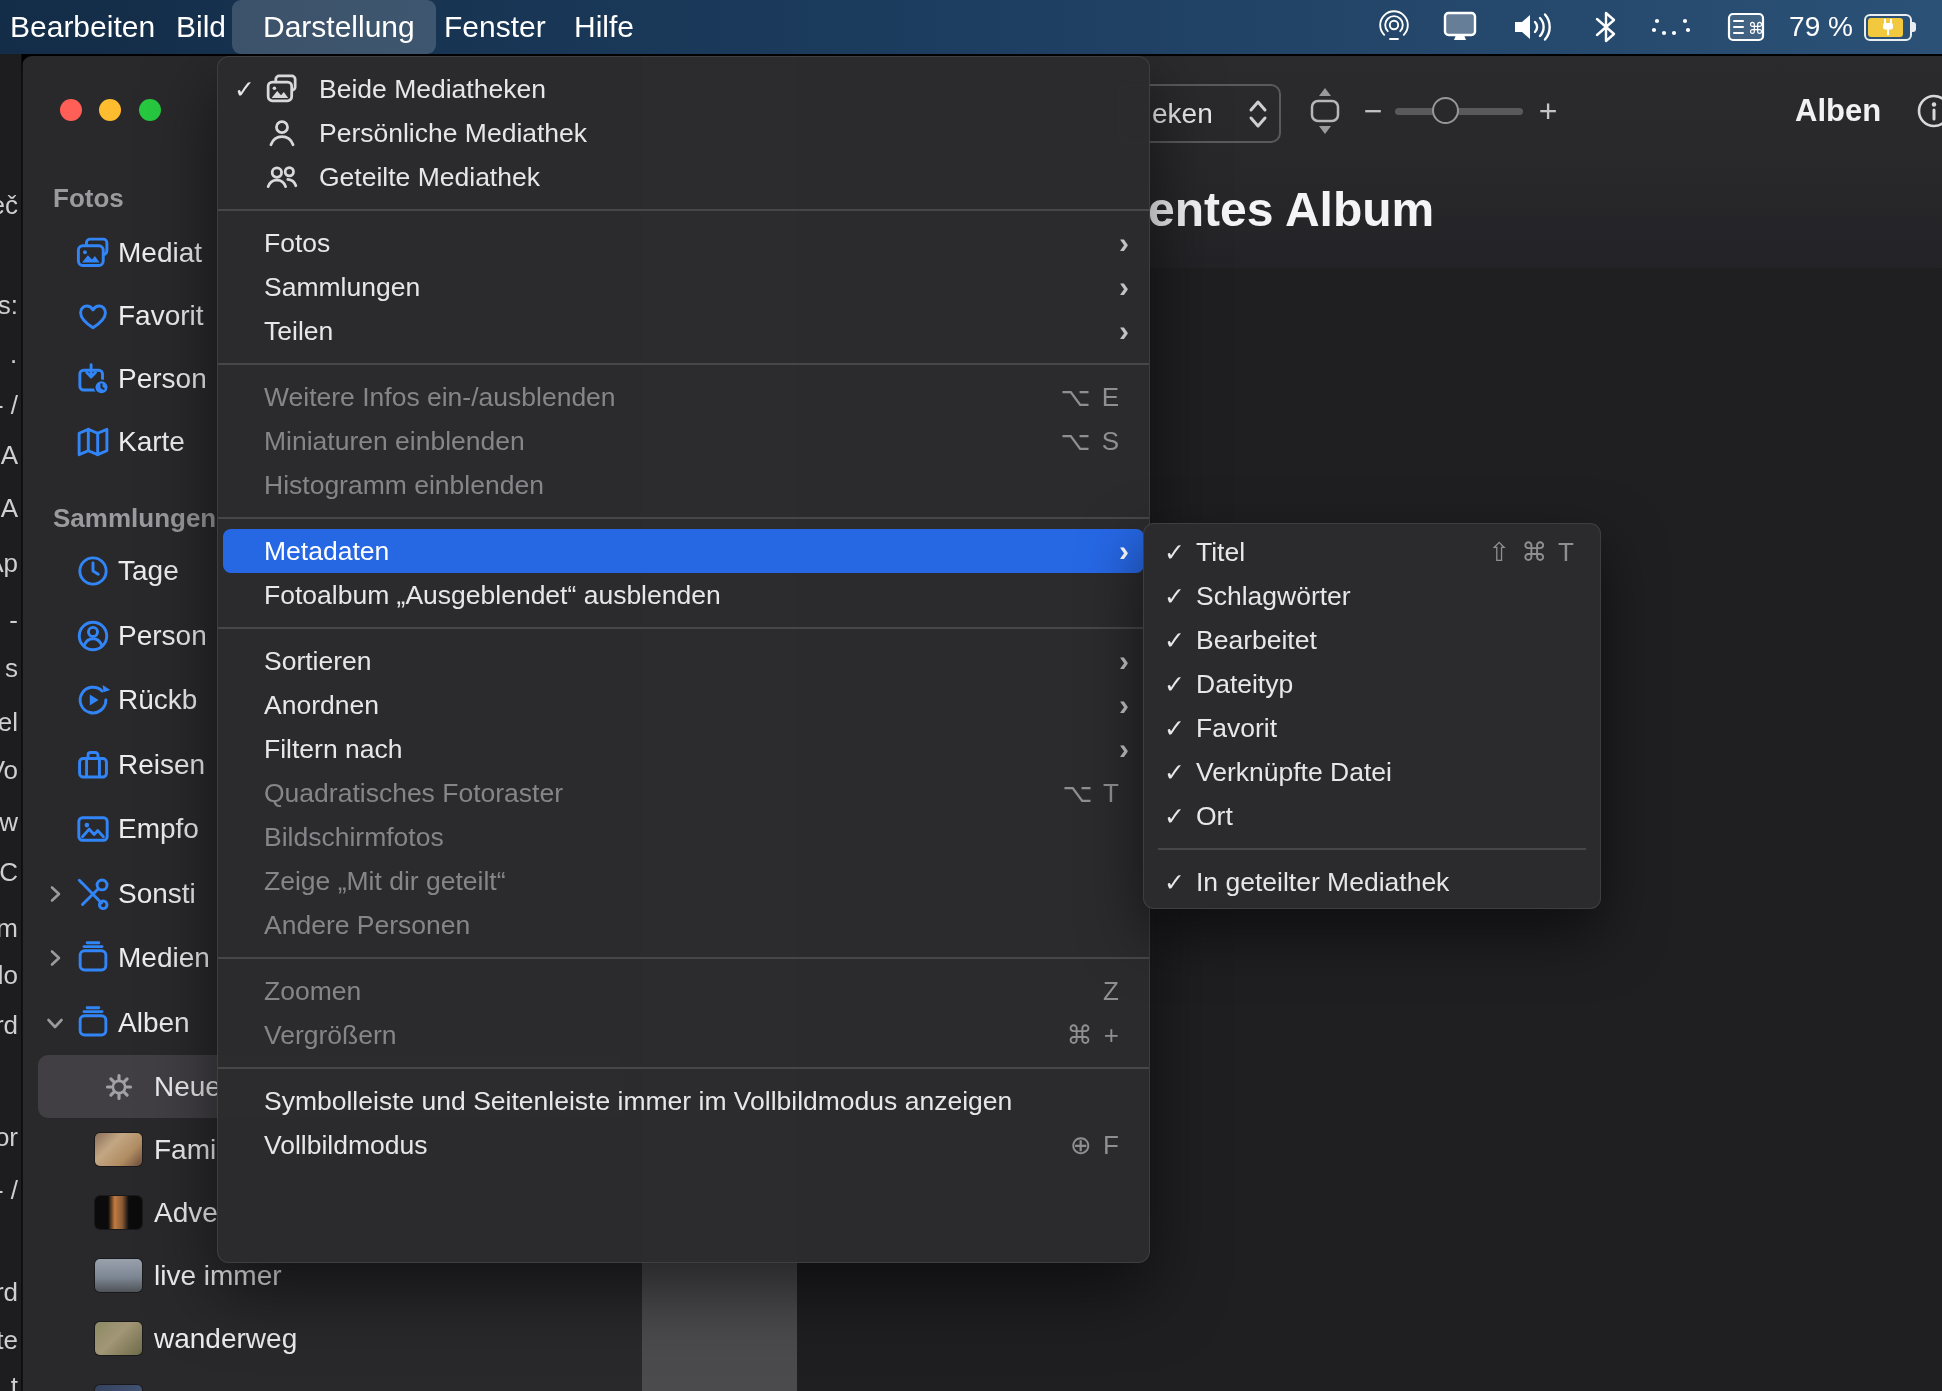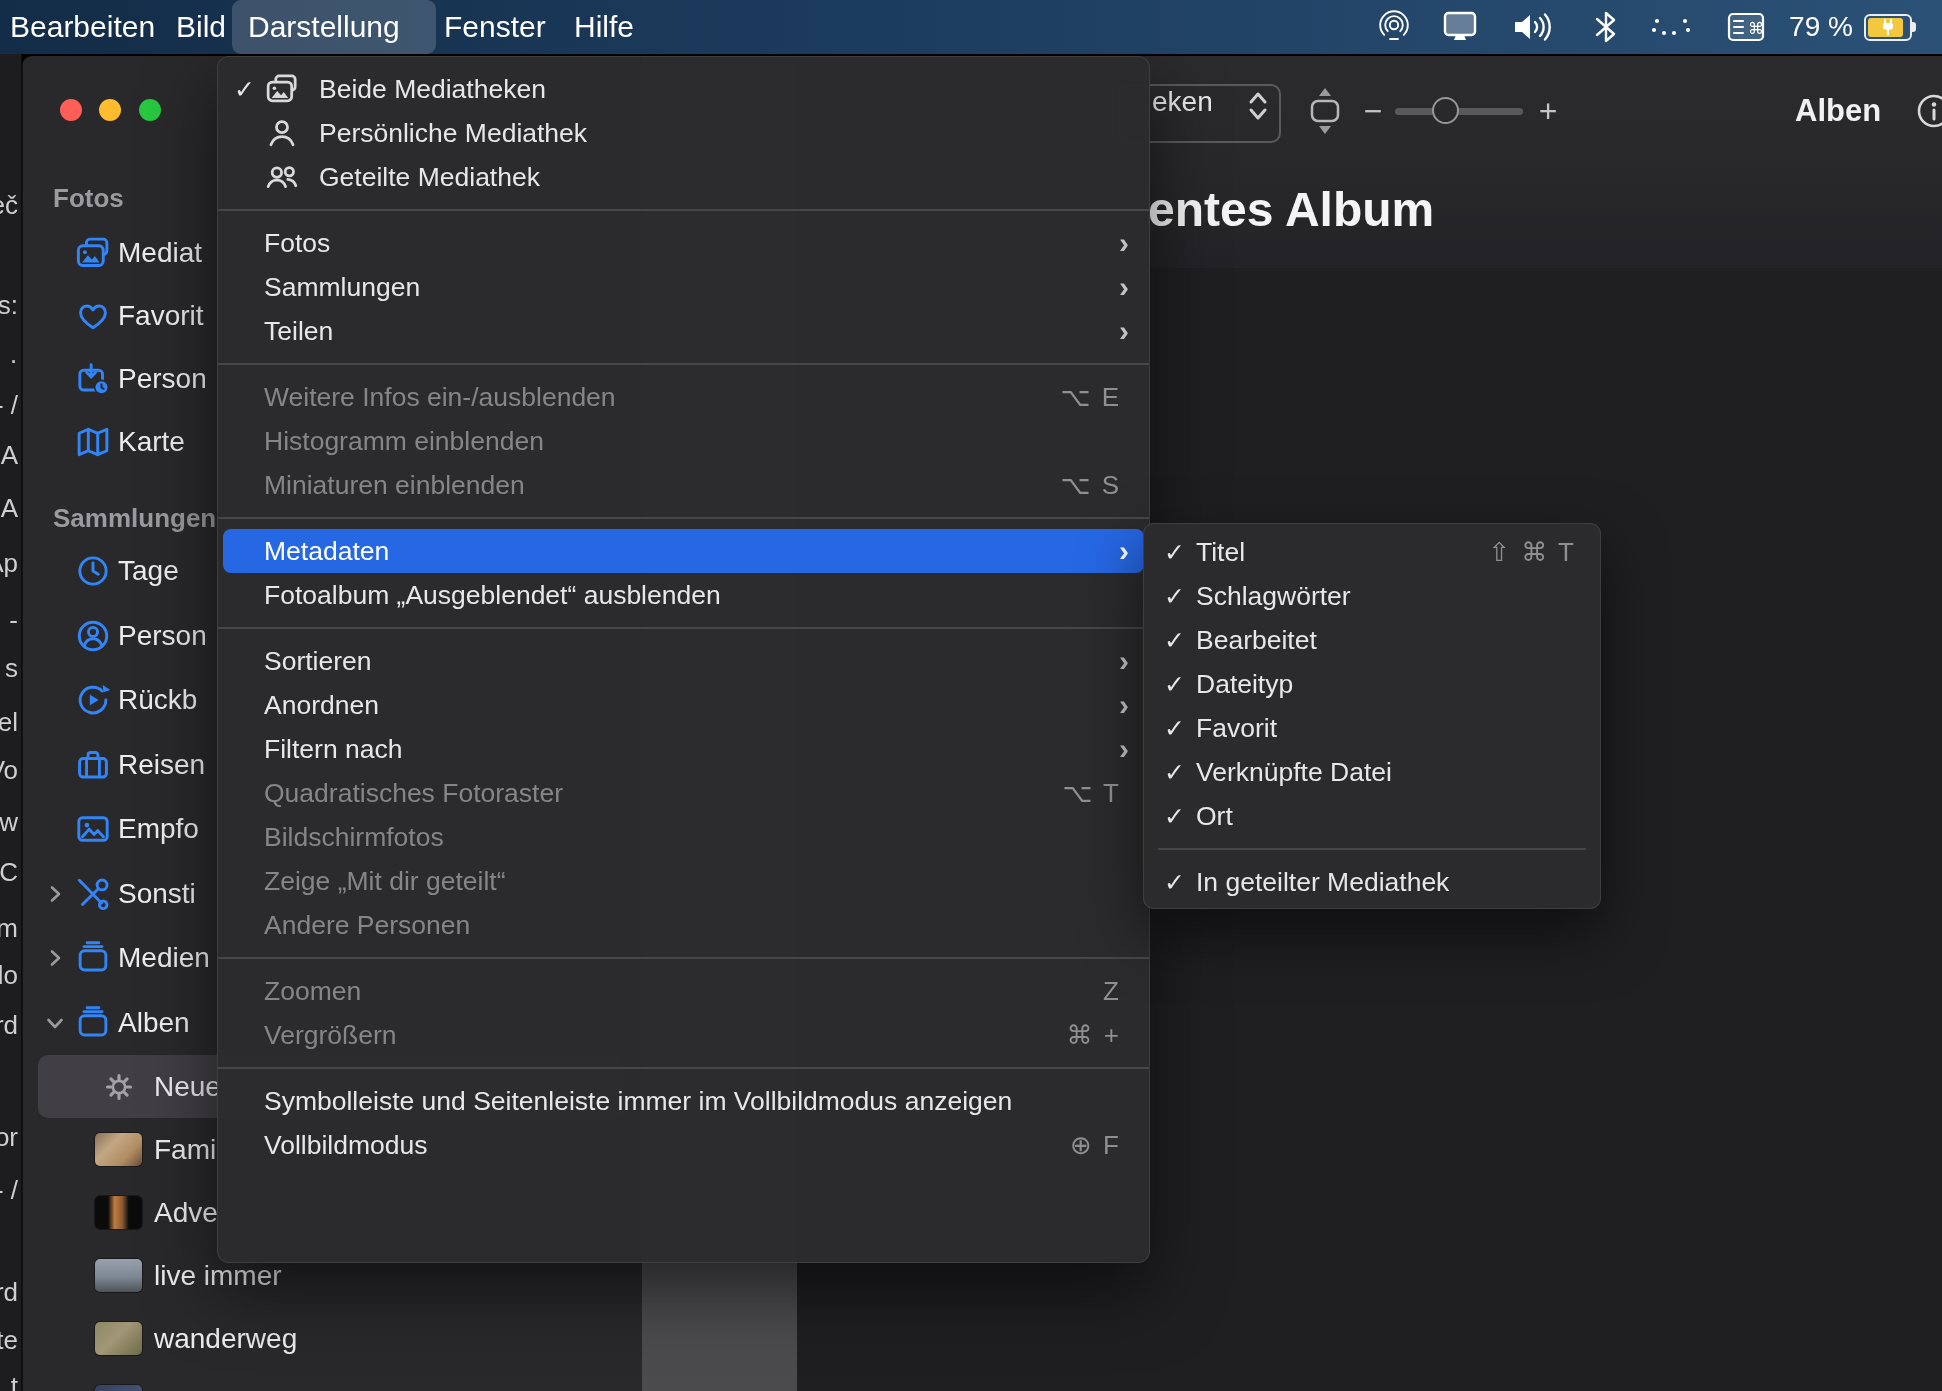--- a/index.html
+++ b/index.html
@@ -55,21 +55,21 @@
   .alb-sel{position:absolute;left:16px;right:18px;top:0;height:63px;background:#413f44;border-radius:10px;z-index:-1;}
   .alb-row{z-index:0;}
   .th-fami{background:linear-gradient(135deg,#8a6f5a 0%,#c3a784 35%,#b08c62 70%,#6b4b3c 100%);}
   .th-adve{background:linear-gradient(90deg,#0b0b0c 0 28%,#c27b3f 42%,#8a5a35 58%,#0b0b0c 72%);}
   .th-live{background:linear-gradient(180deg,#99a1ac 0%,#7d8794 55%,#4e5357 100%);}
   .th-wander{background:linear-gradient(135deg,#8c8a64 0%,#a29676 45%,#6d6a48 100%);}
   .th-partial{background:linear-gradient(135deg,#33415c 0%,#4a5d80 100%);}
 
   
   .tb{z-index:5;}
-  #lib-popup{left:1118px;top:84px;width:159px;height:55px;border:2px solid #5a5a5d;border-radius:10px;display:flex;color:#e8e8ea;font-size:28px;}
+  #lib-popup{left:1118px;top:84px;width:159px;height:55px;border:2px solid #5a5a5d;border-radius:10px;display:flex;align-items:center;color:#e8e8ea;font-size:28px;}
   #lib-popup .txt{margin-left:32px;}
   #lib-popup .step{margin-left:auto;margin-right:8px;display:flex;color:#cfcfd1;}
   #aspect-btn{left:1303px;top:84px;width:44px;height:54px;display:flex;align-items:center;justify-content:center;color:#b7b7ba;}
   #zoom-minus{left:1358px;top:84px;width:30px;height:54px;display:flex;align-items:center;justify-content:center;color:#c4c4c7;font-size:32px;}
   #zoom-track{left:1395px;top:108px;width:128px;height:7px;background:#59595c;border-radius:4px;}
   #zoom-thumb{left:1432px;top:97px;width:27px;height:27px;border-radius:50%;background:#29292c;border:2.5px solid #97979a;box-sizing:border-box;}
   #zoom-plus{left:1533px;top:84px;width:30px;height:54px;display:flex;align-items:center;justify-content:center;color:#c4c4c7;font-size:32px;}
   #albums-label{left:1795px;top:84px;height:54px;display:flex;align-items:center;color:#f1f1f3;font-size:31px;font-weight:700;}
   #info-btn{left:1916px;top:93px;width:36px;height:36px;color:#d8d8da;}
 
@@ -393,26 +393,26 @@
     <div class="m-sep">
       <i></i>
     </div>
     <div class="m-row dis">
       <span class="m-check"></span>
       <span class="m-lbl">Weitere Infos ein-/ausblenden</span>
       <span class="m-sc">⌥ E</span>
     </div>
     <div class="m-row dis">
       <span class="m-check"></span>
-      <span class="m-lbl">Histogramm einblenden</span>
-    </div>
-    <div class="m-row dis">
-      <span class="m-check"></span>
       <span class="m-lbl">Miniaturen einblenden</span>
       <span class="m-sc">⌥ S</span>
+    </div>
+    <div class="m-row dis">
+      <span class="m-check"></span>
+      <span class="m-lbl">Histogramm einblenden</span>
     </div>
     <div class="m-sep">
       <i></i>
     </div>
     <div class="m-row hl">
       <span class="m-check"></span>
       <span class="m-lbl">Metadaten</span>
       <span class="m-arrow">›</span>
     </div>
     <div class="m-row">
@@ -574,16 +574,16 @@
       <span id="battery-plug">
         <svg width="14" height="17" viewBox="0 0 14 17">
           <path class="stroke" style="stroke:#fff;stroke-width:2" d="M4 1v4M10 1v4M7 11v5"></path>
           <rect class="fillc" style="fill:#fff" x="2" y="4.5" width="10" height="6.5" rx="2"></rect>
         </svg>
       </span>
     </span>
   </span>
 <span class="mb-item" style="left: 10px;">Bearbeiten</span>
     <span class="mb-item" style="left: 176px;">Bild</span>
-    <span class="mb-item" style="left: 248px;">Darstellung</span>
+    <span class="mb-item" style="left: 263px;">Darstellung</span>
     <span class="mb-item" style="left: 444px;">Fenster</span>
     <span class="mb-item" style="left: 574px;">Hilfe</span>
   </div>
 
 </body></html>

